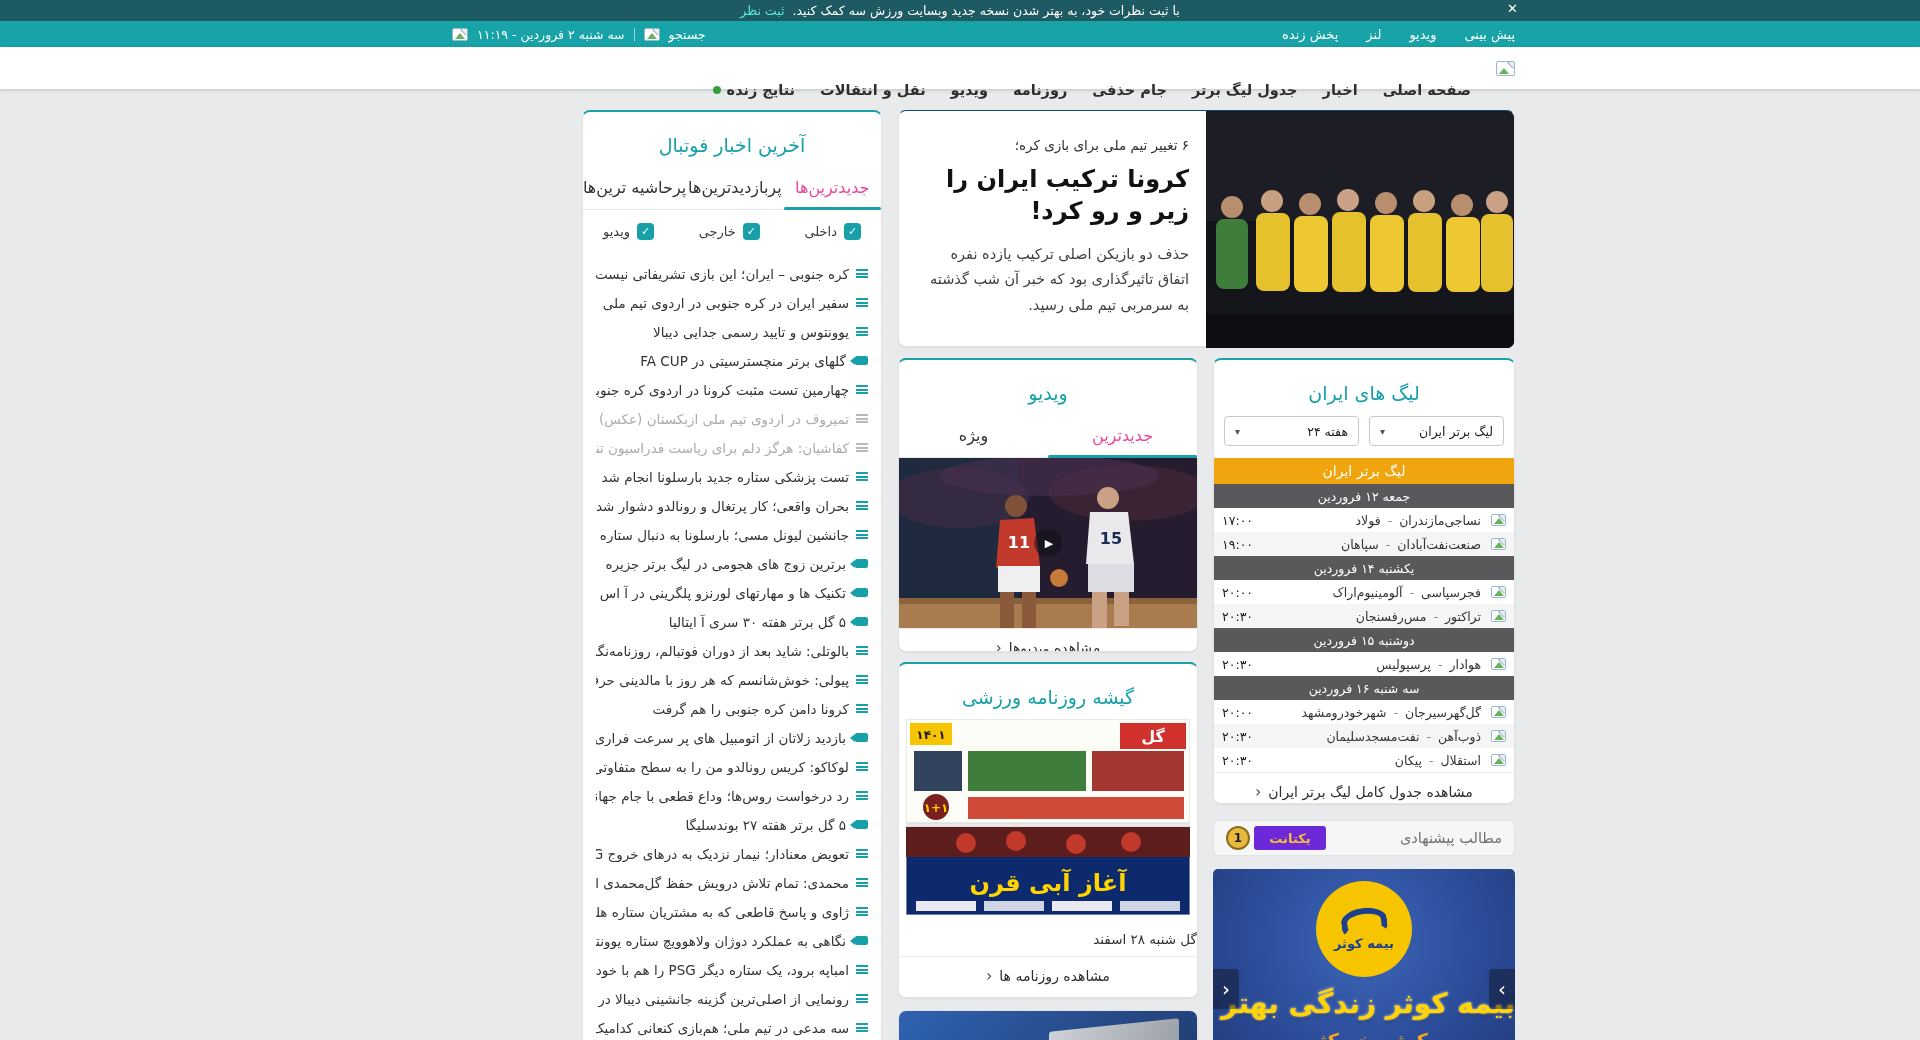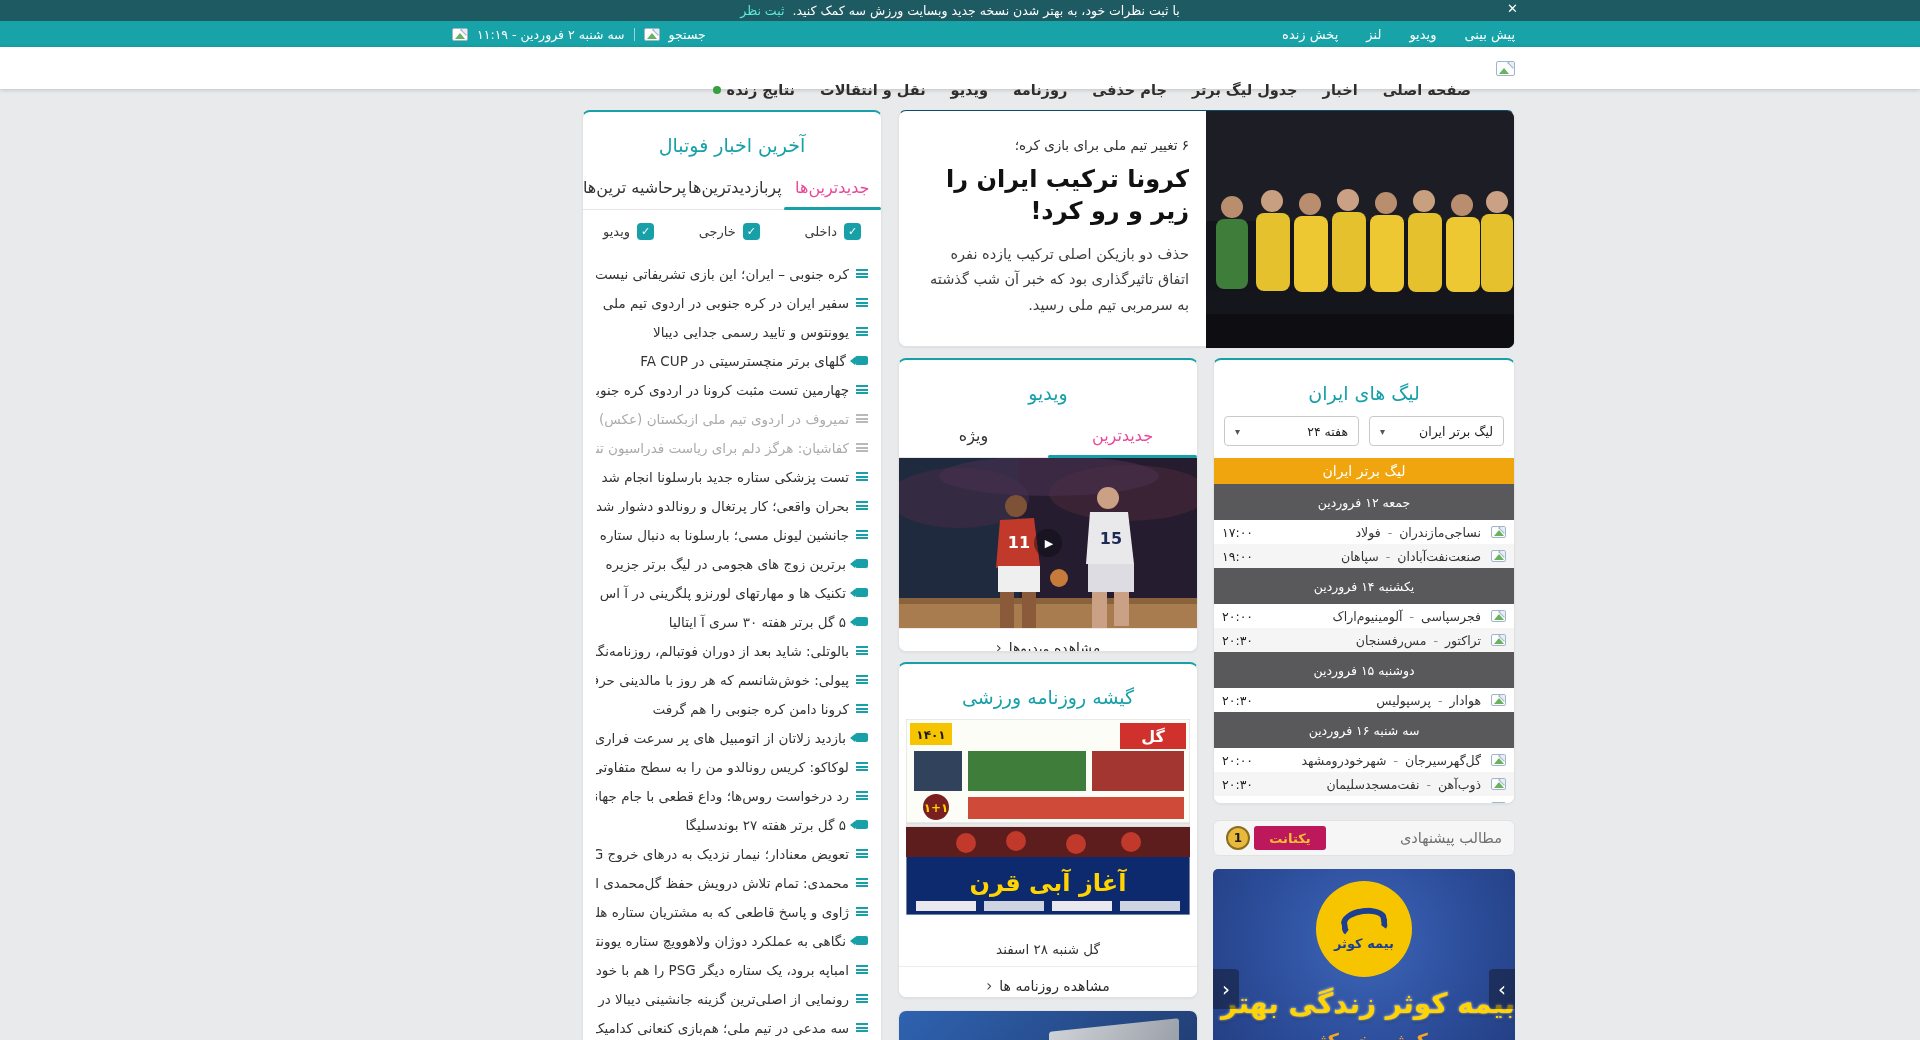--- a/index.html
+++ b/index.html
@@ -74,47 +74,47 @@
   .article-img svg{ display:block; }
   
   #video-card{ left:898px; top:358px; width:300px; height:294px; overflow:hidden; }
   .vthumb{ position:relative; width:298px; height:170px; overflow:hidden; }
   .play-ov{ position:absolute; left:50%; top:50%; transform:translate(-50%,-50%); width:28px; height:28px;
     border-radius:50%; background:rgba(10,10,15,.45); color:#fff; font-size:11px;
     display:flex; align-items:center; justify-content:center; padding-left:2px; direction:ltr; cursor:pointer; }
   
   #paper-card{ left:898px; top:662px; width:300px; height:336px; overflow:hidden; }
   .collage{ width:284px; margin:2px auto 0; display:block; }
-  .p-caption{ text-align:center; font-size:13.5px; color:#333; padding:26px 0 9px; }
+  .p-caption{ text-align:right; font-size:13.5px; color:#333; padding:16px 0 9px; }
   
   #extra-card{ left:898px; top:1010px; width:300px; height:200px; overflow:hidden; border-top:1px solid #e2e2e2; }
   .extra-img{ width:100%; height:100%; background:linear-gradient(135deg,#2f62b0 0%,#24457f 55%,#1a2f5e 100%); position:relative; }
   .extra-img .tv{ position:absolute; right:18px; top:14px; width:130px; height:90px; background:linear-gradient(120deg,#cfd3d8,#8d939c); transform:skewY(-6deg); border-radius:3px; }
   
   #league-card{ left:1213px; top:358px; width:302px; height:446px; overflow:hidden; }
   .selects{ display:flex; gap:10px; padding:3px 10px 12px; }
   .selectbox{ flex:1; height:30px; border:1px solid #c9c9c9; border-radius:4px; background:#fff;
     display:flex; align-items:center; justify-content:space-between; padding:0 10px; font-size:12.5px; color:#222; cursor:pointer; }
   .caret{ color:#555; font-size:10px; }
   .league-head{ height:26px; background:#f0a50f; color:#fff; font-size:14px; display:flex; align-items:center; justify-content:center; }
-  .date-row{ height:36px; background:#59595b; color:#fff; font-size:12.5px; display:flex; align-items:center; justify-content:center; }
+  .date-row{ height:24px; background:#59595b; color:#fff; font-size:12.5px; display:flex; align-items:center; justify-content:center; }
   .match-row{ height:24px; display:flex; align-items:center; padding:0 8px; font-size:12.5px; color:#333; background:#fff; }
   .match-row.alt{ background:#f5f5f5; }
   .match-row .bimg{ margin-left:10px; width:15px; height:12px; }
   .m-dash{ color:#888; margin:0 7px; }
   .m-time{ margin-right:auto; color:#1d1d1d; }
   
   #suggested{ left:1213px; top:820px; width:302px; position:absolute; }
   .sug-header{ height:36px; background:#f6f6f6; border:1px solid #e2e2e2; border-radius:6px;
     display:flex; align-items:center; justify-content:space-between; padding:0 12px; }
   .sug-title{ font-size:14.5px; color:#707070; }
   .brand{ display:flex; align-items:center; gap:4px; direction:ltr; cursor:pointer; }
   .brand-badge{ width:24px; height:24px; border-radius:50%; background:#e8b93c; border:2px solid #8a6d1f;
     color:#1a1a1a; font-size:12px; font-weight:bold; display:flex; align-items:center; justify-content:center; }
-  .brand-box{ width:72px; height:24px; background:#be185d; border-radius:3px; color:#f2c230; font-size:13px;
+  .brand-box{ width:72px; height:24px; background:#6d28d9; border-radius:3px; color:#f2c230; font-size:13px;
     font-weight:bold; display:flex; align-items:center; justify-content:center; }
   .sug-ad{ position:relative; margin-top:13px; width:302px; height:260px; border-radius:5px; overflow:hidden;
     background:radial-gradient(circle at 50% 28%, #3d66b8 0%, #2c4d9a 45%, #1e3572 100%); cursor:pointer; }
   .ad-circle{ position:absolute; top:12px; left:50%; transform:translateX(-50%); width:96px; height:96px;
     border-radius:50%; background:#f7c500; display:flex; flex-direction:column; align-items:center; justify-content:center; gap:2px; }
   .ad-logo-mark{ width:46px; height:26px; border:6px solid #1d3f8f; border-bottom-color:transparent; border-radius:50% 50% 8px 8px; transform:rotate(-8deg); }
   .ad-circle .ad-logo-label{ color:#1d3f8f; font-size:13px; font-weight:bold; }
   .ad-big{ position:absolute; top:118px; left:12px; right:0; text-align:center; font-size:28px; font-weight:bold;
     color:#ffd400; text-shadow:0 0 3px rgba(255,255,255,.85), 0 2px 3px rgba(0,0,0,.4); white-space:nowrap; }
   .ad-tag{ position:absolute; top:160px; left:0; right:0; text-align:center; font-size:19px; font-weight:bold;

